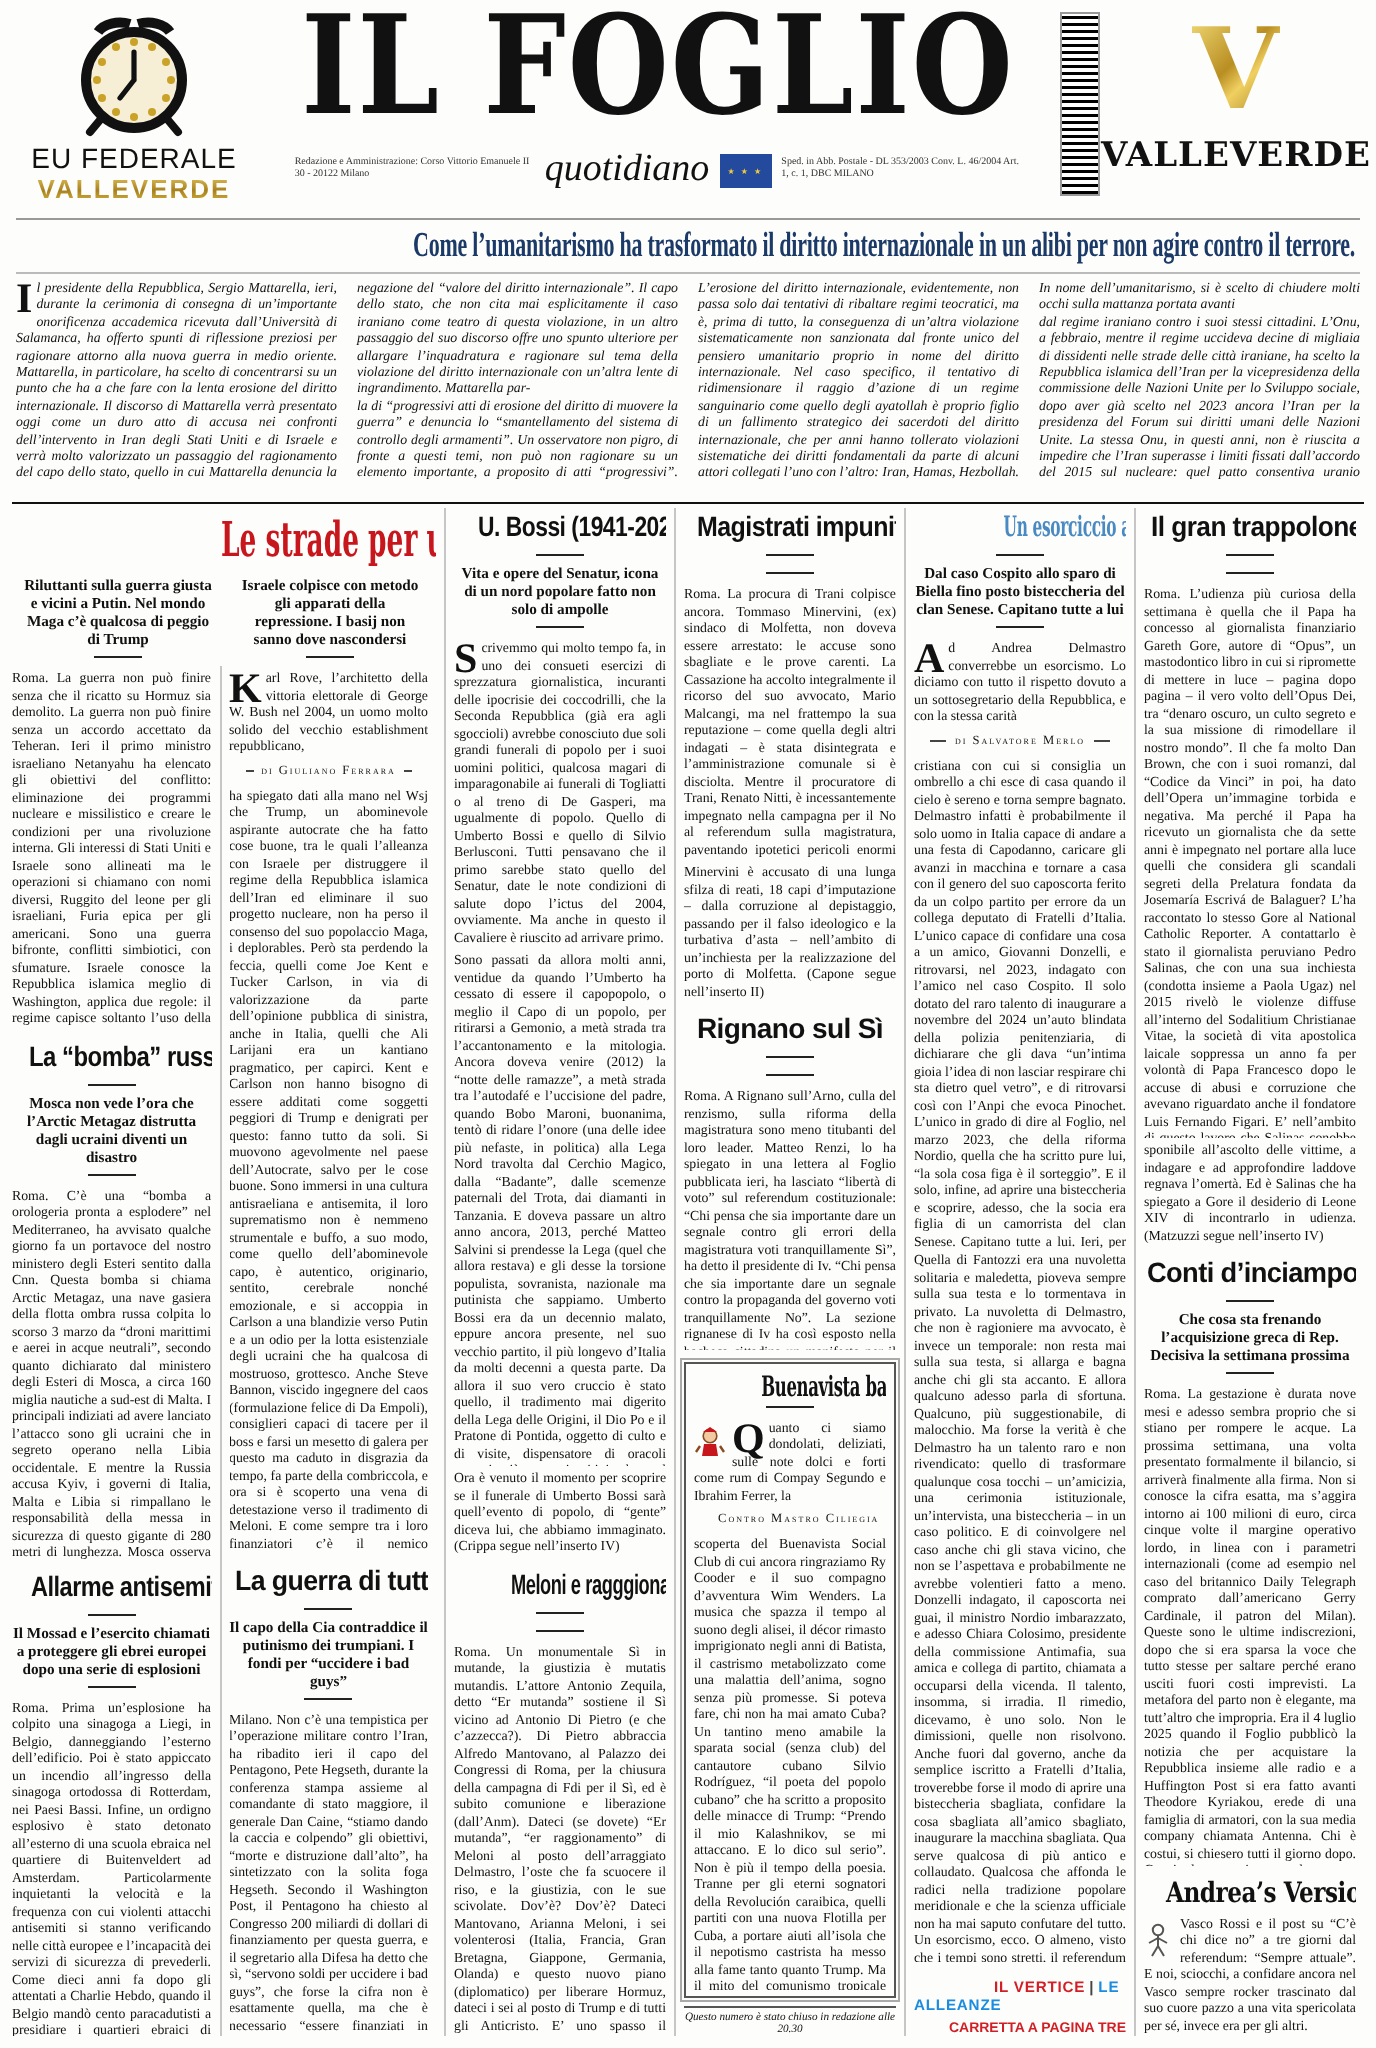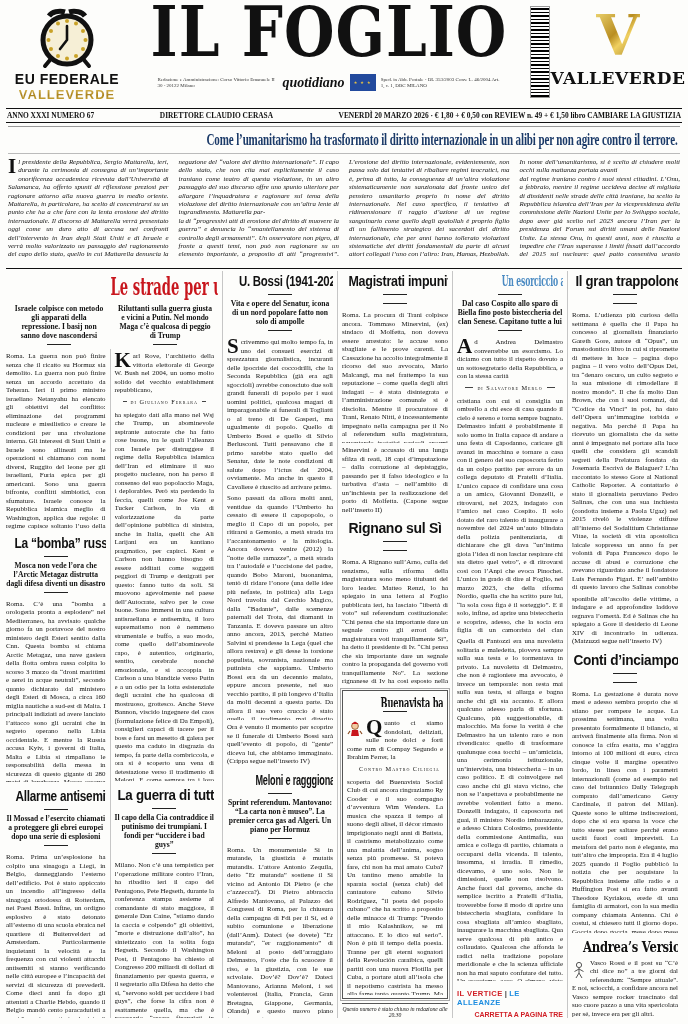--- a/index.html
+++ b/index.html
@@ -5,28 +5,28 @@
   * { margin:0; padding:0; box-sizing:border-box; }
   html,body { background:#e9e9e9; }
   .page {
     width:688px; height:1024px; margin:0 auto; background:#fdfdfb; color:#111;
     font-family:"Liberation Serif", serif; overflow:hidden; position:relative;
     display:flex; flex-direction:column; padding:4px 6px 6px 6px;
   }
   
   .mast { display:flex; align-items:stretch; height:102px; }
   .ad-box { width:122px; display:flex; flex-direction:column; align-items:center; justify-content:flex-start; padding-top:2px; }
-  .ad-box .ad-line1 { font-family:"Liberation Sans", sans-serif; font-weight:bold; font-size:14px; letter-spacing:.5px; margin-top:1px;text-align:center; }
+  .ad-box .ad-line1 { font-family:"Liberation Sans", sans-serif; font-weight:normal; font-size:14px; letter-spacing:.5px; margin-top:1px;text-align:center; }
   .gold-text { font-family:"Liberation Sans", sans-serif; font-weight:bold; font-size:13px; letter-spacing:1px;
     background:linear-gradient(180deg,#e6c960 0%,#a8811f 55%,#d8b73f 100%); -webkit-background-clip:text; background-clip:text; color:transparent; }
   .mast-center { flex:1; display:flex; flex-direction:column; align-items:center; }
   .logo { font-weight:bold; font-size:58px; line-height:62px; letter-spacing:1px; transform:scaleY(1.18); transform-origin:center 70%; font-family:"DejaVu Serif","Liberation Serif",serif; }
   .mast-sub { display:flex; align-items:center; gap:5px; margin-top:8px; width:100%; justify-content:center; }
   .tinyprint { font-size:5px; color:#333; max-width:120px; line-height:6px; }
-  .quotidiano { font-style:italic; font-size:14px; font-weight:bold; }
+  .quotidiano { font-style:italic; font-size:19px; font-weight:normal; }
   .eu-flag { width:26px; height:17px; background:#234a9d; position:relative; display:inline-block; }
   .eu-flag:before { content:"★ ★ ★"; position:absolute; inset:0; color:#f4c93c; font-size:4px; text-align:center; line-height:17px; letter-spacing:1px; }
   .barcode { width:20px; height:92px; margin:2px 4px 0 0; background:repeating-linear-gradient(0deg,#000 0 1.5px,#fff 1.5px 3.5px); border:1px solid #999; }
   .ad-right { width:128px; }
   .v-logo { font-family:"DejaVu Serif","Liberation Serif",serif; font-weight:bold; font-size:56px; line-height:58px;
     background:linear-gradient(135deg,#f3dd7a 0%,#b98e22 45%,#f0d060 60%,#8a681a 100%); -webkit-background-clip:text; background-clip:text; color:transparent; }
   .ad-right .brand { font-family:"DejaVu Serif","Liberation Serif",serif; font-weight:bold; font-size:17px; letter-spacing:.5px; margin-top:4px; }
   
   .dateline { border-top:1.6px solid #111; border-bottom:1px solid #111; display:flex; justify-content:space-between; align-items:center;
     font-size:7.4px; font-weight:bold; padding:2px 1px; margin-top:2px; }
@@ -55,21 +55,21 @@
   .headline.blue .fitline { color:#4a8ac2; }
   .bt { font-size:6.9px; line-height:8.5px; text-align:justify; margin-top:3px; }
   .shrink { flex:1 1 auto; min-height:0; overflow:hidden; }
   .fixed { flex:0 0 auto; }
   .byline { display:flex; align-items:center; gap:4px; margin:3px 8px; flex:0 0 auto; }
   .byline:before,.byline:after { content:""; flex:1; border-top:1px solid #444; }
   .byline span { font-size:6.3px; letter-spacing:1px; font-variant:small-caps; white-space:nowrap; }
   .box { border:1px solid #555; outline:1px solid #aaa; outline-offset:1px; padding:3px 4px; margin-top:6px; display:flex; flex-direction:column; min-height:0; }
   .box .headline { margin-top:0; }
   .kicker { font-family:"Liberation Sans", sans-serif; font-weight:bold; font-size:7.6px; letter-spacing:.4px; margin-top:8px; }
-  .kicker .k-red { color:#d11f26; } .kicker .k-sep { color:#444; padding:0 2px; } .kicker .k-blue { color:#1b8ce0; }
+  .kicker .k-red { color:#d11f26;margin-left:40px; } .kicker .k-sep { color:#444; padding:0 2px; } .kicker .k-blue { color:#1b8ce0; }
   .big-serif-head { font-family:"DejaVu Serif","Liberation Serif",serif; font-size:15.5px; line-height:18px; font-weight:normal; margin-top:3px; }
   .pagina-rif { font-family:"Liberation Sans", sans-serif; font-weight:bold; font-size:7px; color:#d11f26; text-align:right; margin-top:4px; }
   .closing { border-top:1px solid #555; margin-top:4px; padding-top:2px; font-size:5.6px; font-style:italic; text-align:center; }
   .mini-icon { float:left; margin:2px 3px 0 0; }
   .andrea-head { text-align:left; }
 </style>
 </head>
 <body>
 
 <div class="page">
@@ -112,50 +112,45 @@
     </div>
 
     <div class="barcode"></div>
 
     <div class="ad-box ad-right">
       <div class="v-logo">V</div>
       <div class="brand">VALLEVERDE</div>
     </div>
   </header>
 
-  <div class="dateline">
-    <span>ANNO XXXI NUMERO 67</span>
-    <span>DIRETTORE CLAUDIO CERASA</span>
-    <span>VENERDÌ 20 MARZO 2026 · € 1,80 + € 0,50 con REVIEW n. 49 + € 1,50 libro CAMBIARE LA GIUSTIZIA</span>
-  </div>
 
   <section class="banner">
     <div class="banner-head"><span class="fitline" style="transform: scaleX(0.628625); transform-origin: center center;">Come l’umanitarismo ha trasformato il diritto internazionale in un alibi per non agire contro il terrore. Spunti da un potente discorso di Mattarella</span></div>
     <div class="lead">
       <p><span class="dc">I</span><span>l presidente della Repubblica, Sergio Mattarella, ieri, durante la cerimonia di consegna di un’importante onorificenza accademica ricevuta dall’Università di Salamanca, ha offerto spunti di riflessione preziosi per ragionare attorno alla nuova guerra in medio oriente. Mattarella, in particolare, ha scelto di concentrarsi su un punto che ha a che fare con la lenta erosione del diritto internazionale. Il discorso di Mattarella verrà presentato oggi come un duro atto di accusa nei confronti dell’intervento in Iran degli Stati Uniti e di Israele e verrà molto valorizzato un passaggio del ragionamento del capo dello stato, quello in cui Mattarella denuncia la negazione del “valore del diritto internazionale”. Il capo dello stato, che non cita mai esplicitamente il caso iraniano come teatro di questa violazione, in un altro passaggio del suo discorso offre uno spunto ulteriore per allargare l’inquadratura e ragionare sul tema della violazione del diritto internazionale con un’altra lente di ingrandimento. Mattarella par-</span></p>
       <p>la di “progressivi atti di erosione del diritto di muovere la guerra” e denuncia lo “smantellamento del sistema di controllo degli armamenti”. Un osservatore non pigro, di fronte a questi temi, non può non ragionare su un elemento importante, a proposito di atti “progressivi”. L’erosione del diritto internazionale, evidentemente, non passa solo dai tentativi di ribaltare regimi teocratici, ma è, prima di tutto, la conseguenza di un’altra violazione sistematicamente non sanzionata dal fronte unico del pensiero umanitario proprio in nome del diritto internazionale. Nel caso specifico, il tentativo di ridimensionare il raggio d’azione di un regime sanguinario come quello degli ayatollah è proprio figlio di un fallimento strategico dei sacerdoti del diritto internazionale, che per anni hanno tollerato violazioni sistematiche dei diritti fondamentali da parte di alcuni attori collegati l’uno con l’altro: Iran, Hamas, Hezbollah. In nome dell’umanitarismo, si è scelto di chiudere molti occhi sulla mattanza portata avanti</p>
       <p>dal regime iraniano contro i suoi stessi cittadini. L’Onu, a febbraio, mentre il regime uccideva decine di migliaia di dissidenti nelle strade delle città iraniane, ha scelto la Repubblica islamica dell’Iran per la vicepresidenza della commissione delle Nazioni Unite per lo Sviluppo sociale, dopo aver già scelto nel 2023 ancora l’Iran per la presidenza del Forum sui diritti umani delle Nazioni Unite. La stessa Onu, in questi anni, non è riuscita a impedire che l’Iran superasse i limiti fissati dall’accordo del 2015 sul nucleare: quel patto consentiva uranio arricchito solo fino al 3,67 per cento, mentre Teheran è arrivata fino al 60 per cento. Gli stessi campioni della difesa del diritto internazionale, in questi anni, non hanno fatto nulla per impedire che fosse rispettata la famosa risoluzione 1701 del Consiglio di sicurezza dell’Onu, che prevedeva, in Libano, a sud del fiume Litani, il dovere di frenare Hezbollah e di non far avanzare altre Forze armate oltre a quelle libanesi e all’Unifil. Contestualmente, i campioni del diritto</p>
 
     </div>
   </section>
 
   <main class="grid">
 
     <section class="pair">
       <h2 class="red-head"><span class="fitline" style="transform: scaleX(0.55); transform-origin: center center;">Le strade per un cambio di regime</span></h2>
       <div class="pair-decks">
+        <div class="deck"><span>Riluttanti sulla guerra giusta e vicini a Putin. Nel mondo Maga c’è qualcosa di peggio di Trump</span><div class="dash"></div></div>
         <div class="deck"><span>Israele colpisce con metodo gli apparati della repressione. I basij non sanno dove nascondersi</span><div class="dash"></div></div>
-        <div class="deck"><span>Riluttanti sulla guerra giusta e vicini a Putin. Nel mondo Maga c’è qualcosa di peggio di Trump</span><div class="dash"></div></div>
       </div>
       <div class="pair-cols">
         <div class="col">
           <div class="bt shrink">Roma. La guerra non può finire senza che il ricatto su Hormuz sia demolito. La guerra non può finire senza un accordo accettato da Teheran. Ieri il primo ministro israeliano Netanyahu ha elencato gli obiettivi del conflitto: eliminazione dei programmi nucleare e missilistico e creare le condizioni per una rivoluzione interna. Gli interessi di Stati Uniti e Israele sono allineati ma le operazioni si chiamano con nomi diversi, Ruggito del leone per gli israeliani, Furia epica per gli americani. Sono una guerra bifronte, conflitti simbiotici, con sfumature. Israele conosce la Repubblica islamica meglio di Washington, applica due regole: il regime capisce soltanto l’uso della forza e per smantellarlo serve costanza. La soluzione israeliana per Hormuz, per esempio, prevede attacchi continui contro la Marina di Teheran e contro le infrastrutture che consentono al regime di sopravvivere, come il giacimento di gas di South Pars. (Fiammini segue nell’inserto VIII)</div>
           <div class="headline fixed"><span class="fitline" style="transform: scaleX(0.854701); transform-origin: center center;">La “bomba” russa</span></div>
           <div class="dash fixed"></div>
-          <div class="deck fixed">Mosca non vede l’ora che l’Arctic Metagaz distrutta dagli difesa diventi un disastro</div>
+          <div class="deck fixed">Mosca non vede l’ora che l’Arctic Metagaz distrutta dagli ucraini diventi un disastro</div>
           <div class="dash fixed"></div>
           <div class="bt shrink">Roma. C’è una “bomba a orologeria pronta a esplodere” nel Mediterraneo, ha avvisato qualche giorno fa un portavoce del nostro ministero degli Esteri sentito dalla Cnn. Questa bomba si chiama Arctic Metagaz, una nave gasiera della flotta ombra russa colpita lo scorso 3 marzo da “droni marittimi e aerei in acque neutrali”, secondo quanto dichiarato dal ministero degli Esteri di Mosca, a circa 160 miglia nautiche a sud-est di Malta. I principali indiziati ad avere lanciato l’attacco sono gli ucraini che in segreto operano nella Libia occidentale. E mentre la Russia accusa Kyiv, i governi di Italia, Malta e Libia si rimpallano le responsabilità della messa in sicurezza di questo gigante di 280 metri di lunghezza. Mosca osserva da vicino, seguendo la nave con la Jupiter, una petroliera che si tiene a distanza di sicurezza. “Visti i rischi ambientali e per le infrastrutture, l’interesse dei russi è che qualcosa vada storto per accusare gli ucraini del disastro”, spiega al Foglio una fonte libica. (Gambardella segue nell’inserto VIII)</div>
           <div class="headline fixed"><span class="fitline" style="transform: scaleX(0.840336); transform-origin: center center;">Allarme antisemita</span></div>
           <div class="dash fixed"></div>
           <div class="deck fixed">Il Mossad e l’esercito chiamati a proteggere gli ebrei europei dopo una serie di esplosioni</div>
           <div class="dash fixed"></div>
           <div class="bt shrink">Roma. Prima un’esplosione ha colpito una sinagoga a Liegi, in Belgio, danneggiando l’esterno dell’edificio. Poi è stato appiccato un incendio all’ingresso della sinagoga ortodossa di Rotterdam, nei Paesi Bassi. Infine, un ordigno esplosivo è stato detonato all’esterno di una scuola ebraica nel quartiere di Buitenveldert ad Amsterdam. Particolarmente inquietanti la velocità e la frequenza con cui violenti attacchi antisemiti si stanno verificando nelle città europee e l’incapacità dei servizi di sicurezza di prevederli. Come dieci anni fa dopo gli attentati a Charlie Hebdo, quando il Belgio mandò cento paracadutisti a presidiare i quartieri ebraici di Anversa e Bruxelles, la storia si ripete come una maledizione. Dopo otto attacchi antiebraici ad Anversa e la bomba a Liegi, per il governo belga era il momento di dispiegare nuovamente l’esercito nelle strade del regno. (Meotti segue nell’inserto VIII)</div>
         </div>
         <div class="col">
           <div class="bt fixed"><span class="dc">K</span><span>arl Rove, l’architetto della vittoria elettorale di George W. Bush nel 2004, un uomo molto solido del vecchio establishment repubblicano,</span></div>
@@ -175,21 +170,20 @@
     <div class="col">
       <div class="headline fixed" style="margin-top:1px;"><span class="fitline" style="transform: scaleX(0.815385); transform-origin: center center;">U. Bossi (1941-2026)</span></div>
       <div class="dash fixed"></div>
       <div class="deck fixed">Vita e opere del Senatur, icona di un nord popolare fatto non solo di ampolle</div>
       <div class="dash fixed"></div>
       <div class="bt fixed"><span class="dc">S</span><span>crivemmo qui molto tempo fa, in uno dei consueti esercizi di sprezzatura giornalistica, incuranti delle ipocrisie dei coccodrilli, che la Seconda Repubblica (già era agli sgoccioli) avrebbe conosciuto due soli grandi funerali di popolo per i suoi uomini politici, qualcosa magari di imparagonabile ai funerali di Togliatti o al treno di De Gasperi, ma ugualmente di popolo. Quello di Umberto Bossi e quello di Silvio Berlusconi. Tutti pensavano che il primo sarebbe stato quello del Senatur, date le note condizioni di salute dopo l’ictus del 2004, ovviamente. Ma anche in questo il Cavaliere è riuscito ad arrivare primo.</span></div>
       <div class="bt shrink">Sono passati da allora molti anni, ventidue da quando l’Umberto ha cessato di essere il capopopolo, o meglio il Capo di un popolo, per ritirarsi a Gemonio, a metà strada tra l’accantonamento e la mitologia. Ancora doveva venire (2012) la “notte delle ramazze”, a metà strada tra l’autodafé e l’uccisione del padre, quando Bobo Maroni, buonanima, tentò di ridare l’onore (una delle idee più nefaste, in politica) alla Lega Nord travolta dal Cerchio Magico, dalla “Badante”, dalle scemenze paternali del Trota, dai diamanti in Tanzania. E doveva passare un altro anno ancora, 2013, perché Matteo Salvini si prendesse la Lega (quel che allora restava) e gli desse la torsione populista, sovranista, nazionale ma putinista che sappiamo. Umberto Bossi era da un decennio malato, eppure ancora presente, nel suo vecchio partito, il più longevo d’Italia da molti decenni a questa parte. Da allora il suo vero cruccio è stato quello, il tradimento mai digerito della Lega delle Origini, il Dio Po e il Pratone di Pontida, oggetto di culto e di visite, dispensatore di oracoli magari più controintuitivi che nel passato, ma che messi a confronto con quel che passava nella politica del lungo tramonto primorepubblicano sembravano perle di saggezza. Ci ha giocato e ci si è immalinconito, in quel ruolo di Vecchio della Montagna in disgrazia, per molto tempo.</div>
       <div class="bt fixed">Ora è venuto il momento per scoprire se il funerale di Umberto Bossi sarà quell’evento di popolo, di “gente” diceva lui, che abbiamo immaginato. (Crippa segue nell’inserto IV)</div>
       <div class="headline fixed"><span class="fitline" style="transform: scaleX(0.650307); transform-origin: center center;">Meloni e ragggionamento</span></div>
       <div class="dash fixed"></div>
-      <div class="deck fixed">Sprint referendum. Mantovano: “La carta non è museo”. La premier cerca gas ad Algeri. Un piano per Hormuz</div>
       <div class="dash fixed"></div>
       <div class="bt shrink">Roma. Un monumentale Sì in mutande, la giustizia è mutatis mutandis. L’attore Antonio Zequila, detto “Er mutanda” sostiene il Sì vicino ad Antonio Di Pietro (e che c’azzecca?). Di Pietro abbraccia Alfredo Mantovano, al Palazzo dei Congressi di Roma, per la chiusura della campagna di Fdi per il Sì, ed è subito comunione e liberazione (dall’Anm). Dateci (se dovete) “Er mutanda”, “er raggionamento” di Meloni al posto dell’arraggiato Delmastro, l’oste che fa scuocere il riso, e la giustizia, con le sue scivolate. Dov’è? Dov’è? Dateci Mantovano, Arianna Meloni, i sei volenterosi (Italia, Francia, Gran Bretagna, Giappone, Germania, Olanda) e questo nuovo piano (diplomatico) per liberare Hormuz, dateci i sei al posto di Trump e di tutti gli Anticristo. E’ uno spasso il fuorionda di Meloni da Fedez, ospite del suo podcast, ed è forse il miglior slogan per il Sì, questo suo: “A Fili, famme fini. Mo m’hai fatto perdere er raggionamento”. (Caruso segue nell’inserto III)</div>
     </div>
 
     <div class="col">
       <div class="headline fixed" style="margin-top:1px;"><span class="fitline" style="transform: scaleX(0.890756); transform-origin: center center;">Magistrati impuniti</span></div>
       <div class="dash fixed"></div>
       <div class="dash fixed"></div>
       <div class="bt shrink">Roma. La procura di Trani colpisce ancora. Tommaso Minervini, (ex) sindaco di Molfetta, non doveva essere arrestato: le accuse sono sbagliate e le prove carenti. La Cassazione ha accolto integralmente il ricorso del suo avvocato, Mario Malcangi, ma nel frattempo la sua reputazione – come quella degli altri indagati – è stata disintegrata e l’amministrazione comunale si è disciolta. Mentre il procuratore di Trani, Renato Nitti, è incessantemente impegnato nella campagna per il No al referendum sulla magistratura, paventando ipotetici pericoli enormi per i cittadini, i cittadini verificano i concreti danni civili e democratici causati dal lavoro della procura che lui guida.</div>
       <div class="bt fixed">Minervini è accusato di una lunga sfilza di reati, 18 capi d’imputazione – dalla corruzione al depistaggio, passando per il falso ideologico e la turbativa d’asta – nell’ambito di un’inchiesta per la realizzazione del porto di Molfetta. (Capone segue nell’inserto II)</div>
@@ -235,20 +229,21 @@
     </div>
 
     <div class="col">
       <div class="headline fixed" style="margin-top:1px;"><span class="fitline" style="transform: scaleX(0.938053); transform-origin: center center;">Il gran trappolone</span></div>
       <div class="dash fixed"></div>
       <div class="dash fixed"></div>
       <div class="bt shrink">Roma. L’udienza più curiosa della settimana è quella che il Papa ha concesso al giornalista finanziario Gareth Gore, autore di “Opus”, un mastodontico libro in cui si ripromette di mettere in luce – pagina dopo pagina – il vero volto dell’Opus Dei, tra “denaro oscuro, un culto segreto e la sua missione di rimodellare il nostro mondo”. Il che fa molto Dan Brown, che con i suoi romanzi, dal “Codice da Vinci” in poi, ha dato dell’Opera un’immagine torbida e negativa. Ma perché il Papa ha ricevuto un giornalista che da sette anni è impegnato nel portare alla luce quelli che considera gli scandali segreti della Prelatura fondata da Josemaría Escrivá de Balaguer? L’ha raccontato lo stesso Gore al National Catholic Reporter. A contattarlo è stato il giornalista peruviano Pedro Salinas, che con una sua inchiesta (condotta insieme a Paola Ugaz) nel 2015 rivelò le violenze diffuse all’interno del Sodalitium Christianae Vitae, la società di vita apostolica laicale soppressa un anno fa per volontà di Papa Francesco dopo le accuse di abusi e corruzione che avevano riguardato anche il fondatore Luis Fernando Figari. E’ nell’ambito di questo lavoro che Salinas conobbe il vescovo Prevost (già nel 2018), con il quale è rimasto in contatto, venendo pure ricevuto in udienza a Roma. Prevost si mostrò da sempre di-</div>
       <div class="bt fixed">sponibile all’ascolto delle vittime, a indagare e ad approfondire laddove regnava l’omertà. Ed è Salinas che ha spiegato a Gore il desiderio di Leone XIV di incontrarlo in udienza. (Matzuzzi segue nell’inserto IV)</div>
       <div class="headline fixed"><span class="fitline" style="transform: scaleX(0.972477); transform-origin: center center;">Conti d’inciampo</span></div>
       <div class="dash fixed"></div>
+      <div class="deck fixed">Che cosa sta frenando l’acquisizione greca di Rep. Decisiva la settimana prossima</div>
       <div class="dash fixed"></div>
       <div class="bt shrink">Roma. La gestazione è durata nove mesi e adesso sembra proprio che si stiano per rompere le acque. La prossima settimana, una volta presentato formalmente il bilancio, si arriverà finalmente alla firma. Non si conosce la cifra esatta, ma s’aggira intorno ai 100 milioni di euro, circa cinque volte il margine operativo lordo, in linea con i parametri internazionali (come ad esempio nel caso del britannico Daily Telegraph comprato dall’americano Gerry Cardinale, il patron del Milan). Queste sono le ultime indiscrezioni, dopo che si era sparsa la voce che tutto stesse per saltare perché erano usciti fuori costi imprevisti. La metafora del parto non è elegante, ma tutt’altro che impropria. Era il 4 luglio 2025 quando il Foglio pubblicò la notizia che per acquistare la Repubblica insieme alle radio e a Huffington Post si era fatto avanti Theodore Kyriakou, erede di una famiglia di armatori, con la sua media company chiamata Antenna. Chi è costui, si chiesero tutti il giorno dopo. Goccia dopo goccia, mese dopo mese è venuto a galla il suo profilo; a lungo Theo, come lo chiamano, ha scelto di tacere. (segue a pagina due)</div>
       <div class="headline serif fixed andrea-head" style="text-align:left;"><span class="fitline" style="transform: scaleX(0.828125); transform-origin: center center;">Andrea’s Version</span></div>
       <div class="bt fixed">
         <span class="mini-icon"><svg width="15" height="18" viewBox="0 0 15 18">
               <circle cx="7" cy="4" r="2.6" fill="none" stroke="#555" stroke-width="1"></circle>
               <path d="M7 7 L7 12 M7 8 L2.5 10.5 M7 8 L11.5 10.5 M7 12 L4 17 M7 12 L10 17" stroke="#555" stroke-width="1" fill="none"></path>
             </svg></span>
         <span>Vasco Rossi e il post su “C’è chi dice no” a tre giorni dal referendum: “Sempre attuale”. E noi, sciocchi, a confidare ancora nel Vasco sempre rocker trascinato dal suo cuore pazzo a una vita spericolata per sé, invece era per gli altri.</span>
       </div>

